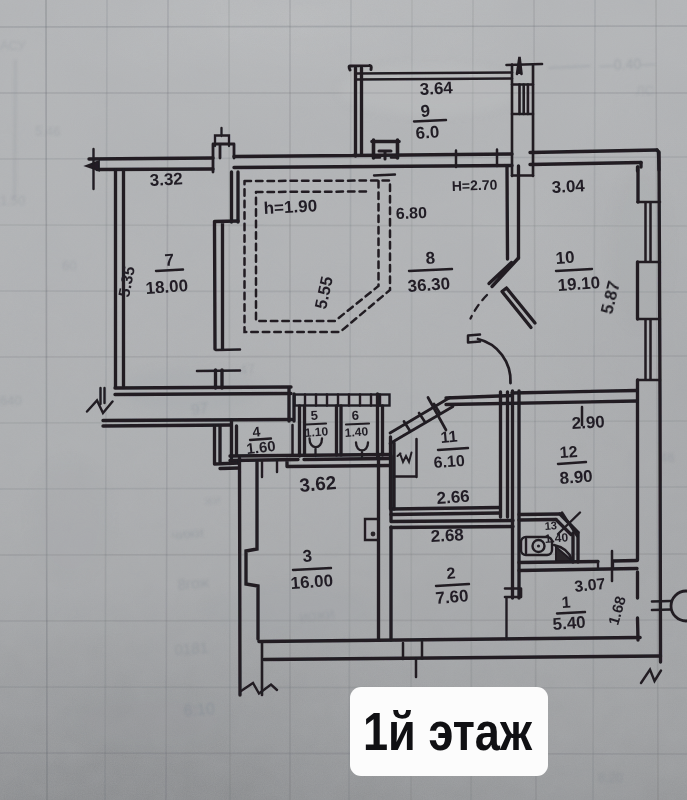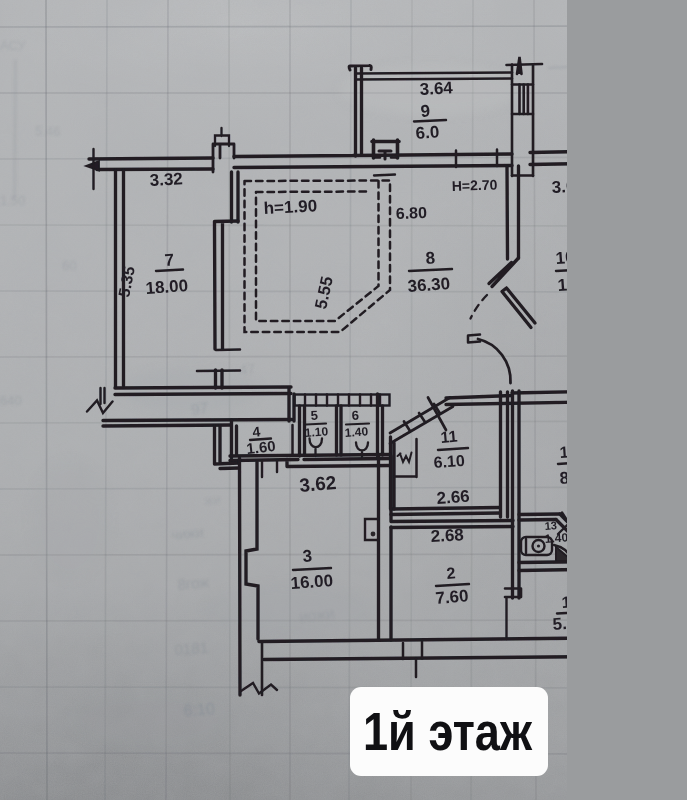--- a/index.html
+++ b/index.html
@@ -1,16 +1,16 @@
 <!DOCTYPE html>
 <html><head>
 <meta charset="utf-8">
 <style>
 html,body{margin:0;padding:0;background:#9a9c9e;}
-#page{position:relative;width:567px;height:800px;overflow:hidden;
+#page{position:relative;width:687px;height:800px;overflow:hidden;
  background:
   radial-gradient(ellipse 380px 140px at 44% 2%, rgba(255,255,255,0.10), rgba(255,255,255,0) 70%),
   radial-gradient(ellipse 300px 500px at 103% 50%, rgba(120,122,126,0.18), rgba(120,122,126,0) 70%),
   radial-gradient(ellipse 500px 320px at 18% 104%, rgba(88,90,93,0.30), rgba(88,90,93,0) 78%),
   linear-gradient(180deg,#b7b9bb 0%,#b4b6b8 32%,#aeb0b2 58%,#a4a6a8 78%,#9a9c9e 92%,#8f9193 100%);
  font-family:"Liberation Sans", sans-serif;text-align:right;}
 svg{position:absolute;left:0;top:0;}
 </style>
 </head>
 <body>

